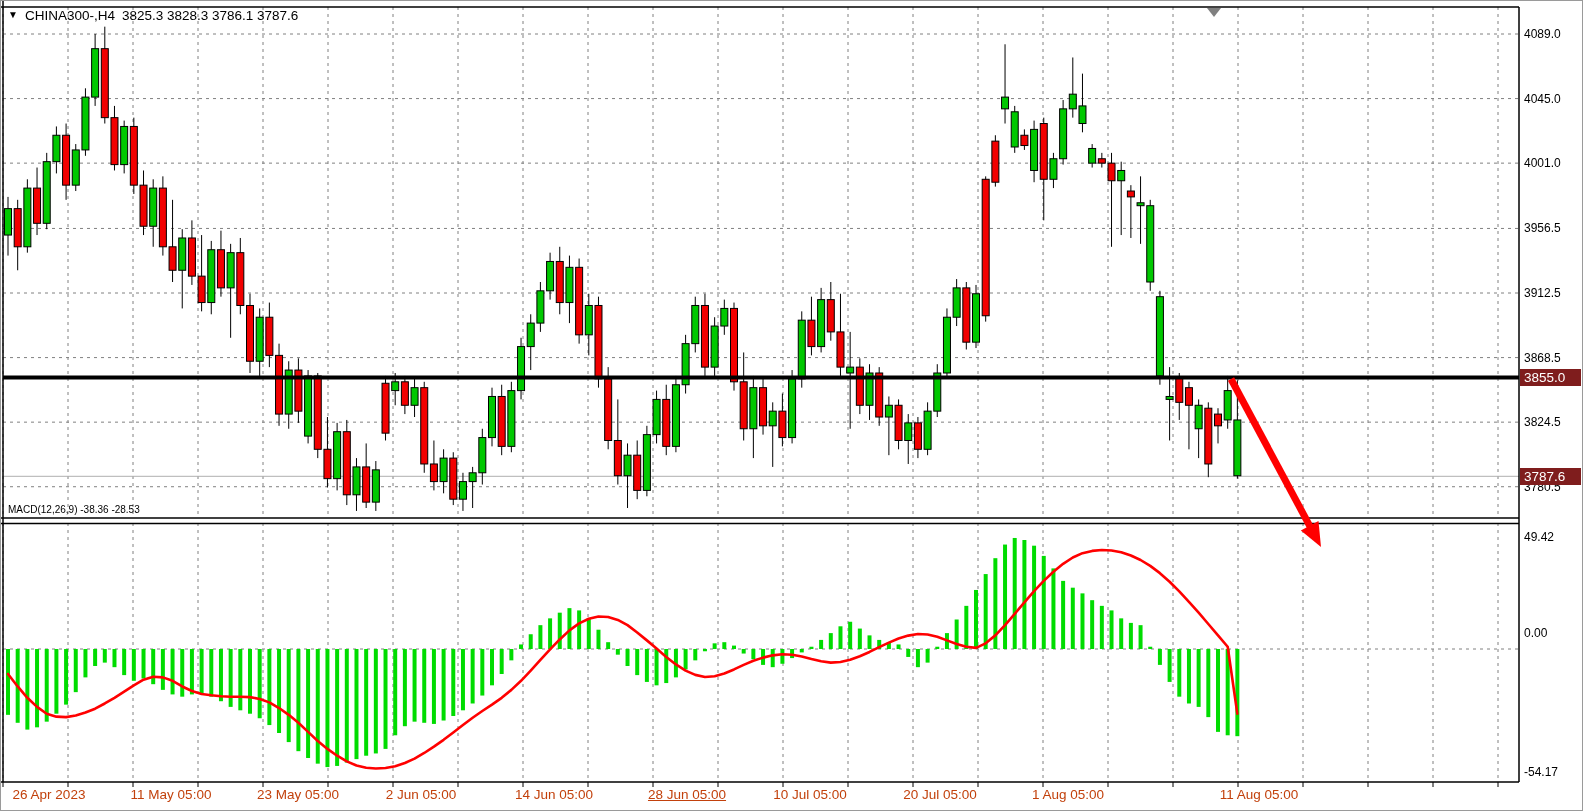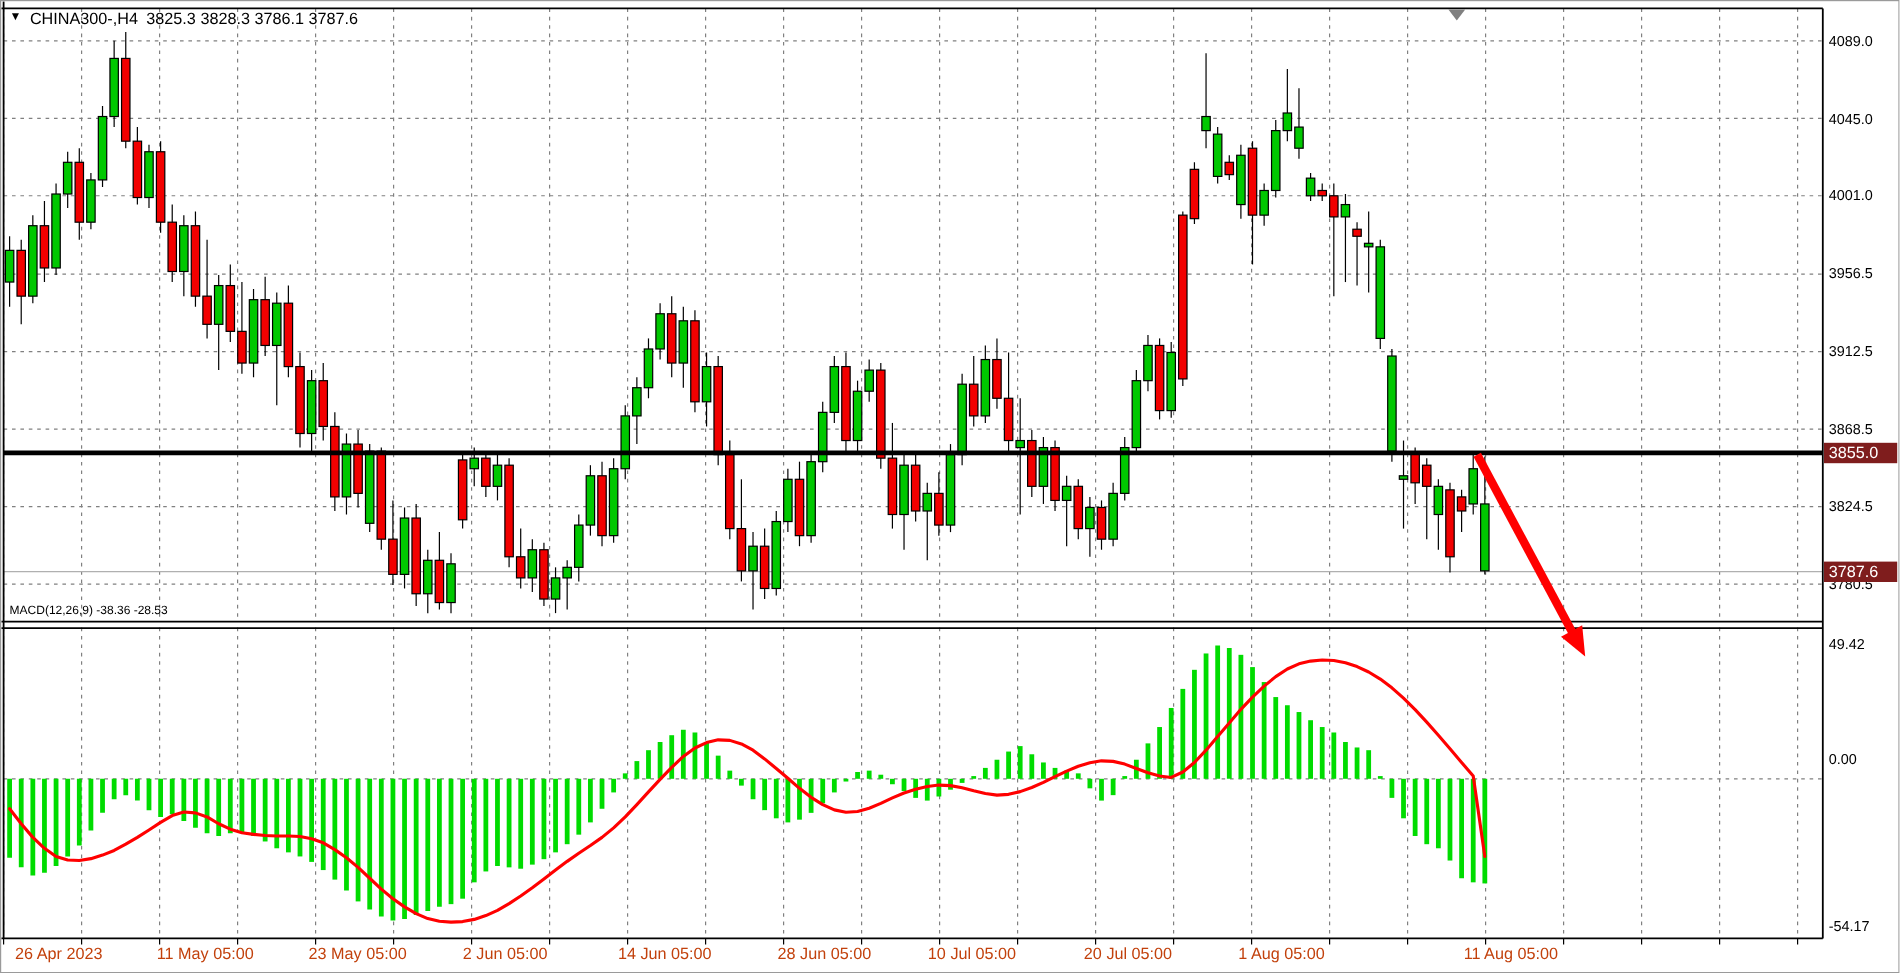--- a/index.html
+++ b/index.html
@@ -526,19 +526,19 @@
       <div class="ptick" style="top: 528px;">49.42</div>
       <div class="ptick" style="top: 624px;">0.00</div>
       <div class="ptick" style="top: 763px;">-54.17</div>
     </div>
   <div id="time-axis">
       <div class="dtick" style="left: 48px;">26 Apr 2023</div>
       <div class="dtick" style="left: 170px;">11 May 05:00</div>
       <div class="dtick" style="left: 297px;">23 May 05:00</div>
       <div class="dtick" style="left: 420px;">2 Jun 05:00</div>
       <div class="dtick" style="left: 553px;">14 Jun 05:00</div>
-      <div class="dtick" style="left: 686px;">28 Jun 05:00</div>
+      <div class="dtick" style="left: 686px; text-decoration: underline;">28 Jun 05:00</div>
       <div class="dtick" style="left: 809px;">10 Jul 05:00</div>
       <div class="dtick" style="left: 939px;">20 Jul 05:00</div>
       <div class="dtick" style="left: 1067px;">1 Aug 05:00</div>
       <div class="dtick" style="left: 1258px;">11 Aug 05:00</div>
     </div>
 </div>
 
 </body></html>

